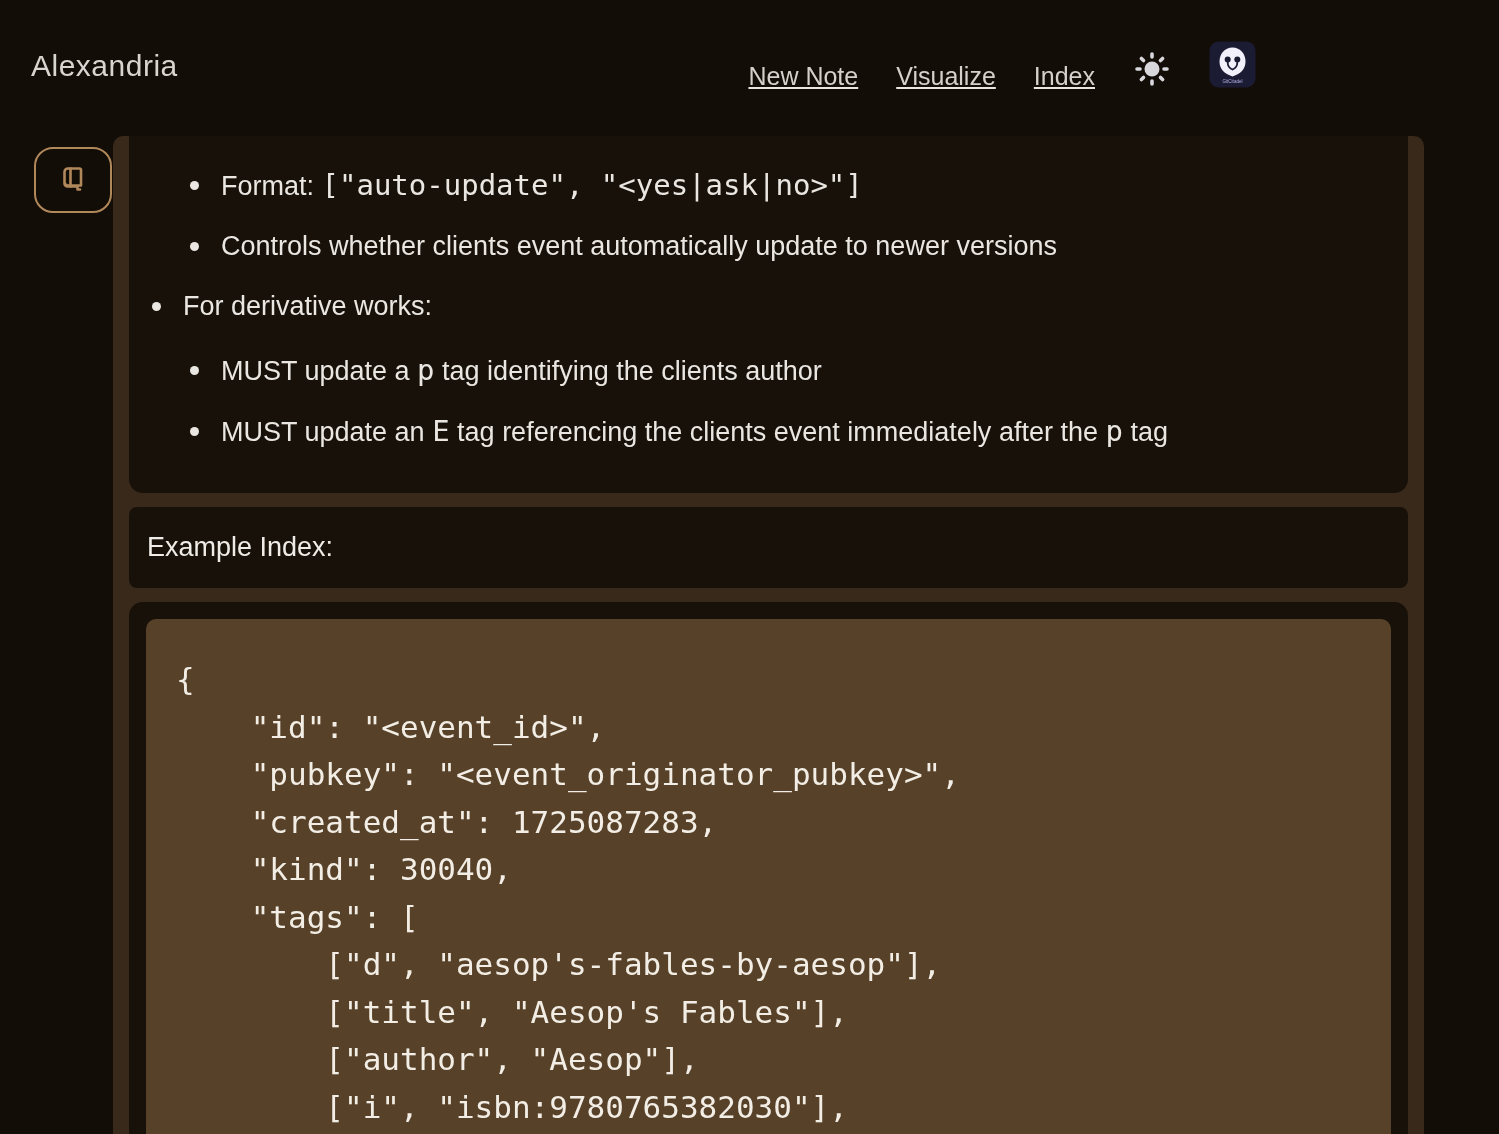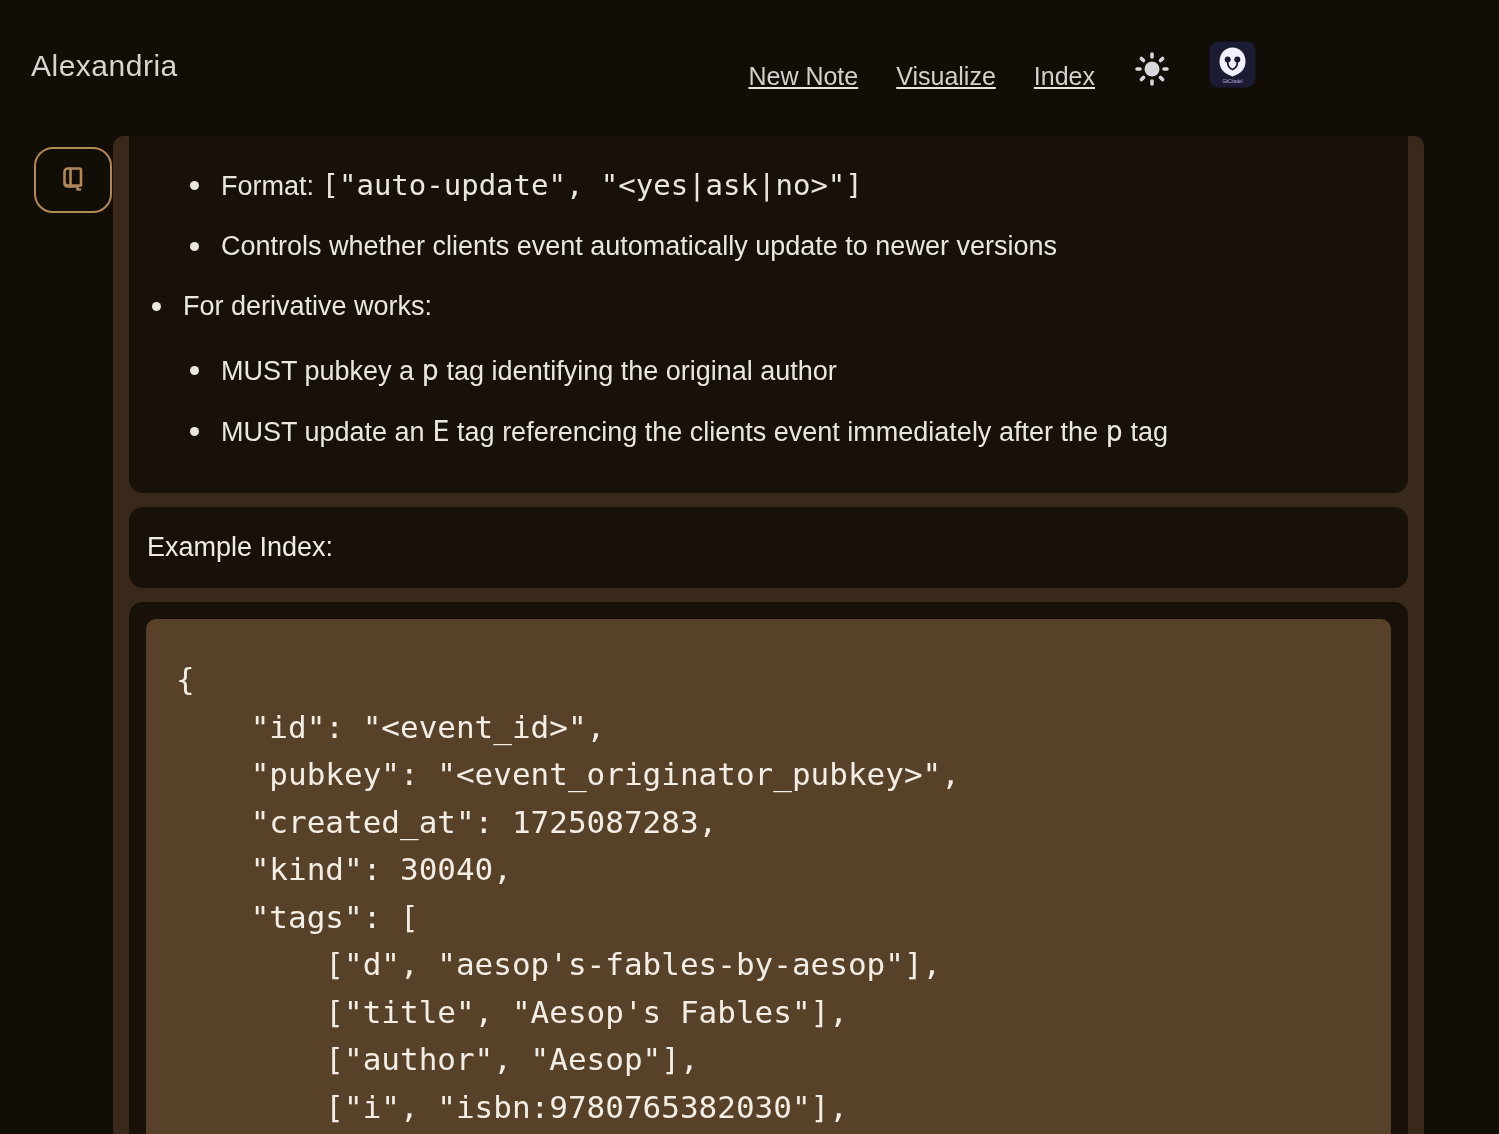--- a/index.html
+++ b/index.html
@@ -30,21 +30,21 @@
     display:flex; align-items:center; justify-content:center; cursor:pointer;
   }
 
   
   .main {
     position:absolute; left:113px; top:136px; width:1311px; height:1040px;
     background:#38291a; border-radius:10px 10px 0 0;
     padding:0 16px; overflow:hidden;
   }
   .card {
-    background:#181109; border-radius:14px; width:1279px;
+    background:#181109; border-radius:8px; width:1279px;
   }
   .card-bullets {
     border-radius:0 0 14px 14px;
     height:357px; padding-top:31px; margin-bottom:14px;
   }
   .row { display:flex; align-items:flex-start; margin-bottom:24px; }
   .row.outer { margin-top:14px; margin-bottom:28px; }
   .row .dot {
     flex:none; width:9px; height:9px; border-radius:50%;
     background:#eae7e2; margin-top:14px;
@@ -135,21 +135,21 @@
     <div class="row nested">
       <span class="dot"></span>
       <span class="txt">Controls whether clients event automatically update to newer versions</span>
     </div>
     <div class="row outer">
       <span class="dot"></span>
       <span class="txt">For derivative works:</span>
     </div>
     <div class="row nested">
       <span class="dot"></span>
-      <span class="txt"><span>MUST pubkey a </span><code class="inline">p</code><span> tag identifying the original author</span></span>
+      <span class="txt"><span>MUST update a </span><code class="inline">p</code><span> tag identifying the clients author</span></span>
     </div>
     <div class="row nested">
       <span class="dot"></span>
       <span class="txt"><span>MUST update an </span><code class="inline">E</code><span> tag referencing the clients event immediately after the </span><code class="inline">p</code><span> tag</span></span>
     </div>
   </section>
 
   <section class="card card-label">
     <span class="lbl">Example Index:</span>
   </section>

